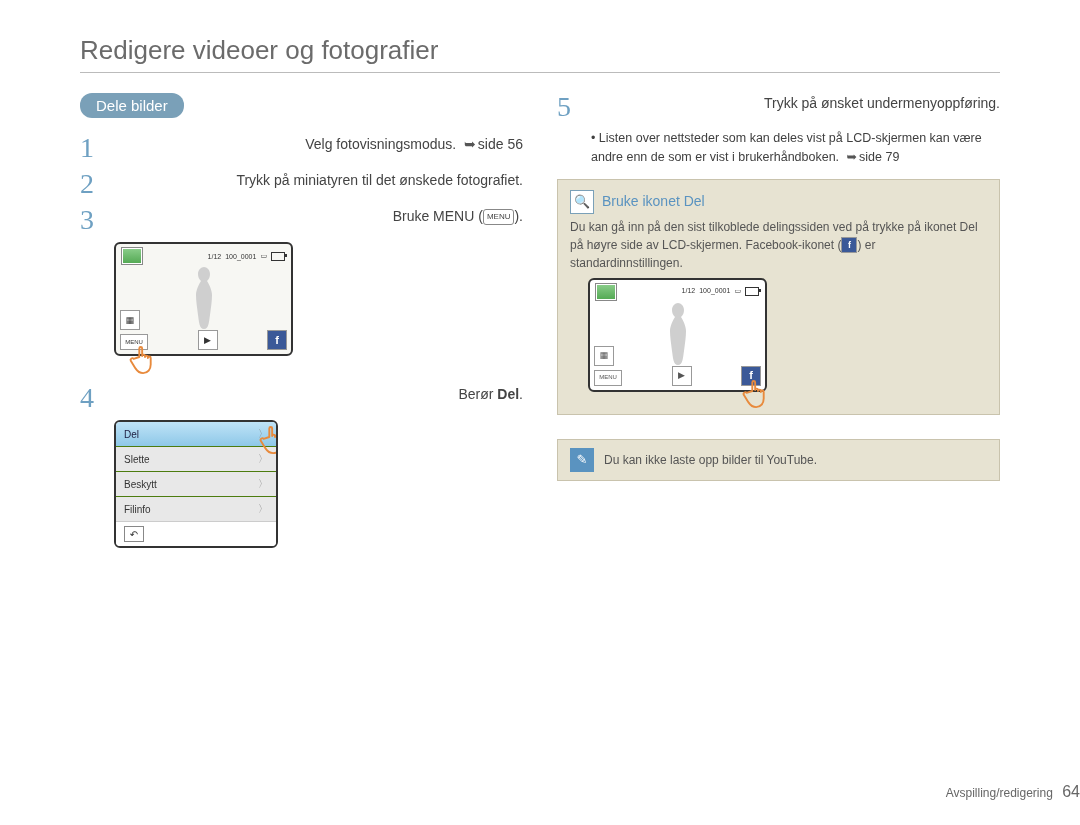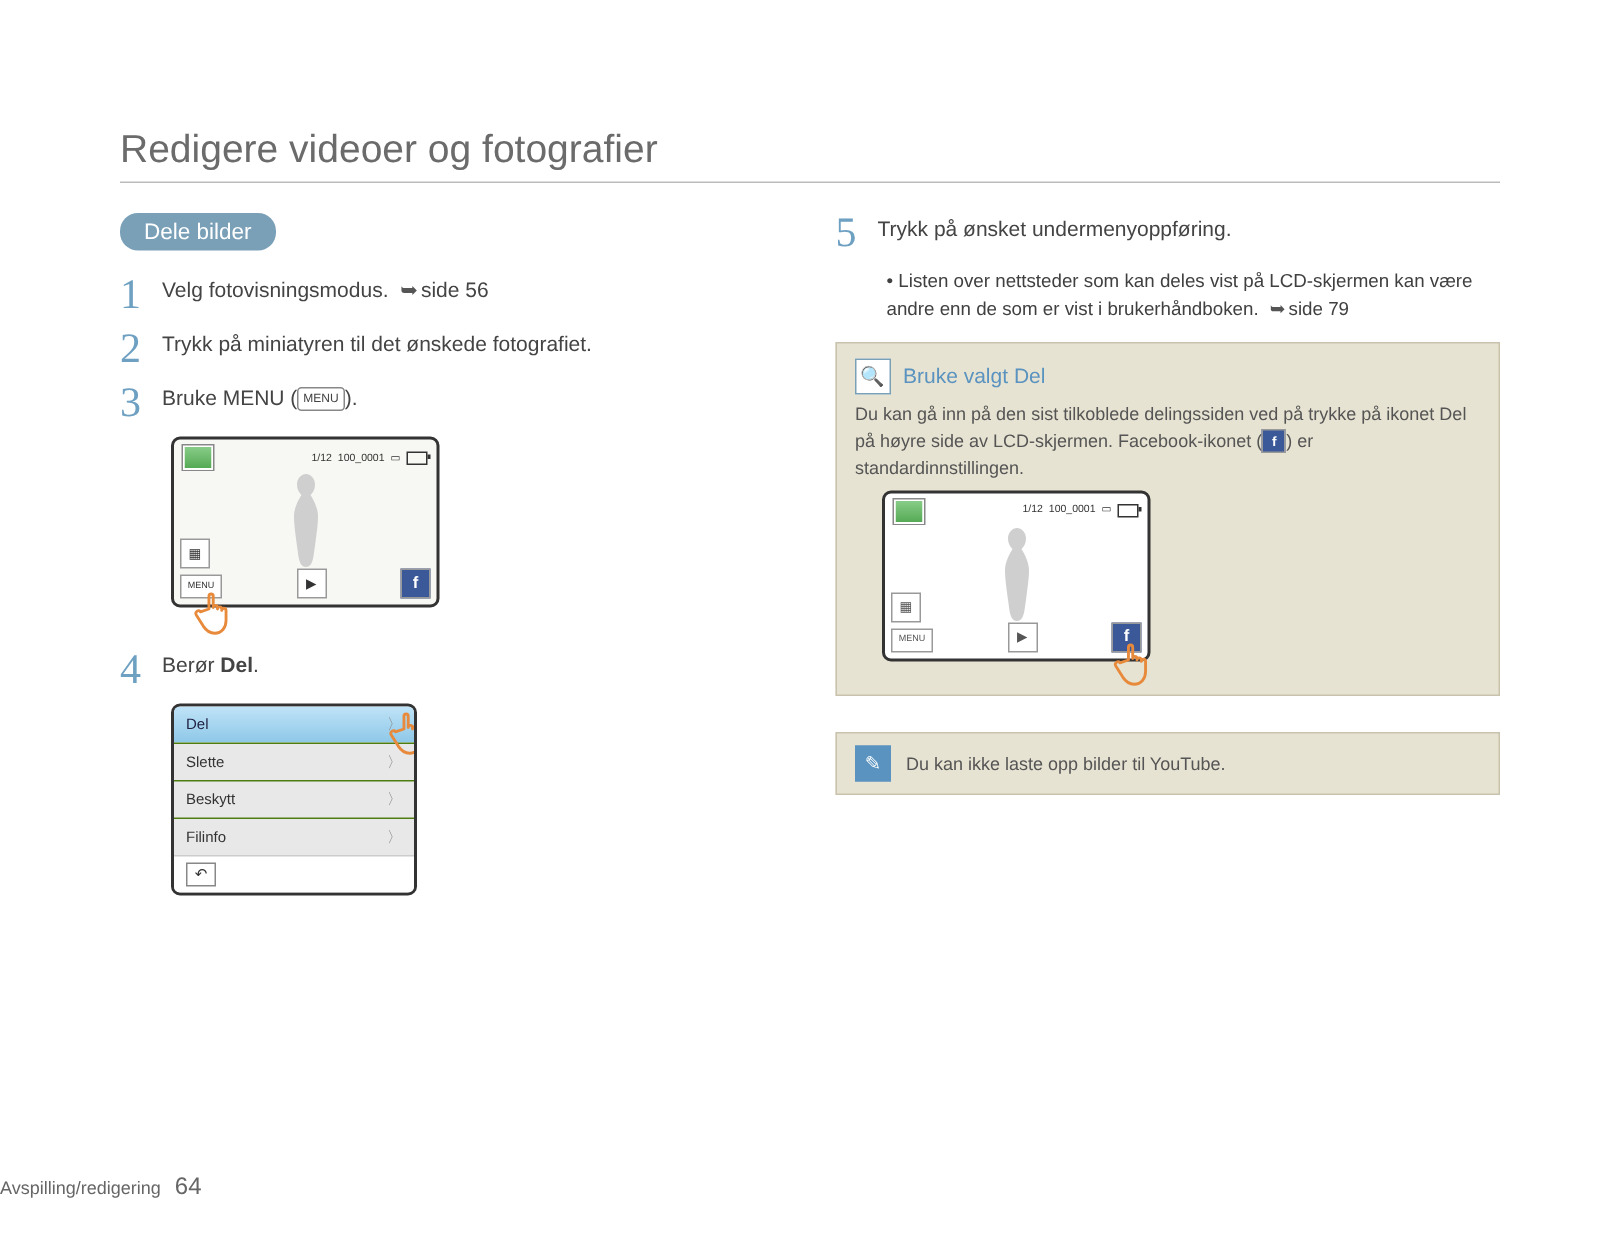--- a/index.html
+++ b/index.html
@@ -7,21 +7,21 @@
     padding: 0;
     font-family: Arial, Helvetica, sans-serif;
     background: #ffffff;
     color: #333;
     width: 1080px;
     height: 825px;
     box-sizing: border-box;
     position: relative;
   }
   .page {
-    padding: 84px 80px 40px 80px;
+    padding: 35px 80px 40px 80px;
   }
   .title {
     font-size: 26px;
     font-weight: 300;
     color: #6b6b6b;
     margin: 0 0 6px 0;
   }
   .hr {
     border: none;
     border-top: 1px solid #bbb;
@@ -53,21 +53,21 @@
   }
   .step-num {
     font-family: Georgia, serif;
     font-size: 28px;
     color: #6ea0c2;
     width: 28px;
     flex-shrink: 0;
     line-height: 1;
     font-weight: 300;
   }
-  .step-body { flex: 1; }
+  .step-body { flex: 1; text-align: right; }
   .bullet {
     margin: 4px 0 12px 34px;
     font-size: 12.5px;
     color: #404040;
     line-height: 1.5;
   }
   .menu-pill {
     display: inline-block;
     font-size: 8px;
     border: 1px solid #888;
@@ -204,21 +204,21 @@
   }
   .noteicon {
     width: 22px; height: 22px; background:#5a93c0; color:#fff;
     display:flex;align-items:center;justify-content:center; font-size:13px;
     border:1px solid #5a93c0;
   }
 
   .footer {
     position:absolute;
     bottom: 24px; left:0; right:0;
-    text-align:left;
+    text-align:right;
     font-size: 12px;
     color:#666;
   }
   .footer .pg { font-size:16px; margin-left:6px; }
 
   .fb-inline {
     display:inline-flex; width:14px; height:14px;
     border:1px solid #999; background:#3b5998; color:#fff;
     align-items:center; justify-content:center; font-size:9px; font-weight:bold;
     vertical-align:middle;
@@ -332,21 +332,21 @@
 
       <div class="step">
         <div class="step-num">5</div>
         <div class="step-body">Trykk på ønsket undermenyoppføring.</div>
       </div>
       <div class="bullet">• <span>Listen over nettsteder som kan deles vist på LCD-skjermen kan være andre enn de som er vist i brukerhåndboken. </span><span class="arrow-ref"></span><span>side 79</span></div>
 
       <div class="tipbox">
         <div class="tiphead">
           <span class="tipicon">🔍</span>
-          <span>Bruke valgt Del</span>
+          <span>Bruke ikonet Del</span>
         </div>
         <div>
           <span>Du kan gå inn på den sist tilkoblede delingssiden ved på trykke på ikonet Del på høyre side av LCD-skjermen. Facebook-ikonet (</span><span class="fb-inline">f</span><span>) er standardinnstillingen.</span>
         </div>
 
         <div class="lcd">
           <div class="lcd-top">
             <div class="thumb"></div>
             <div class="lcd-top-right">
               <span>1/12</span>

